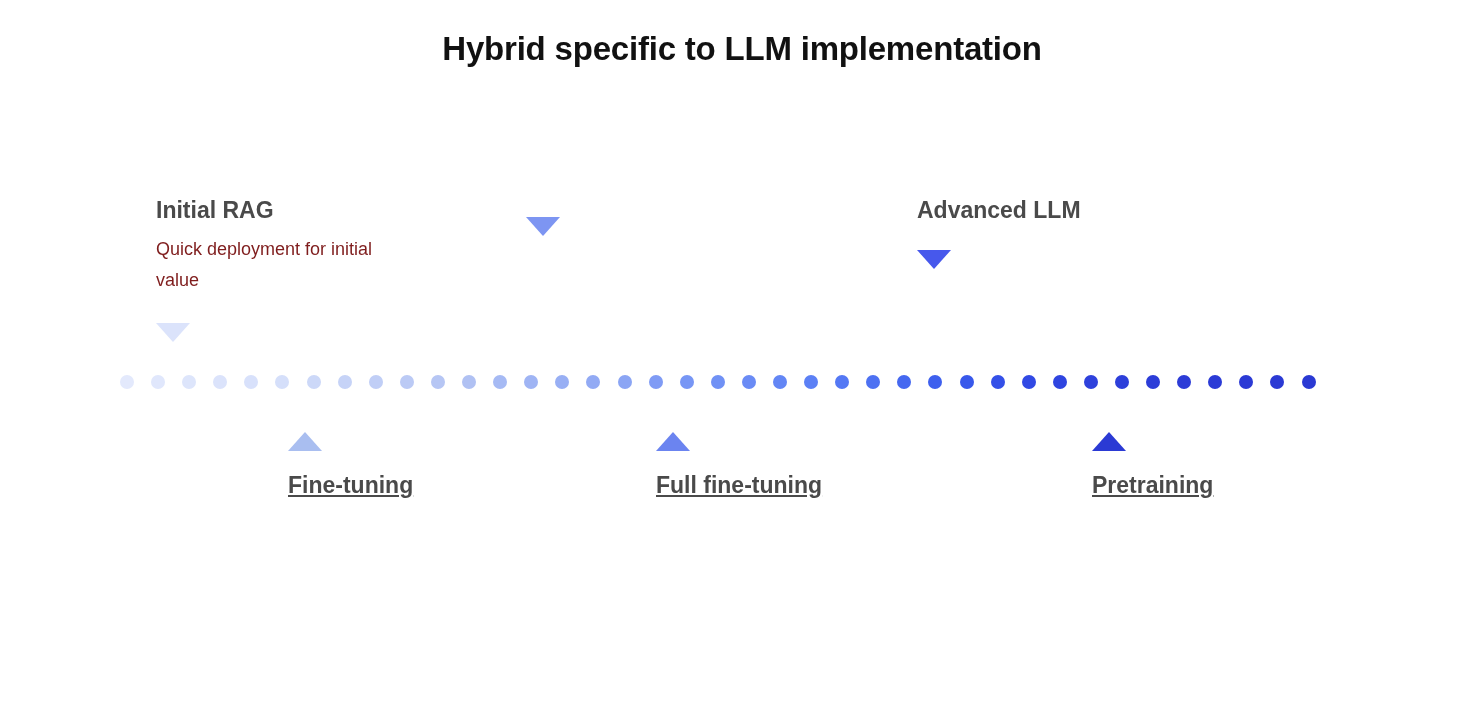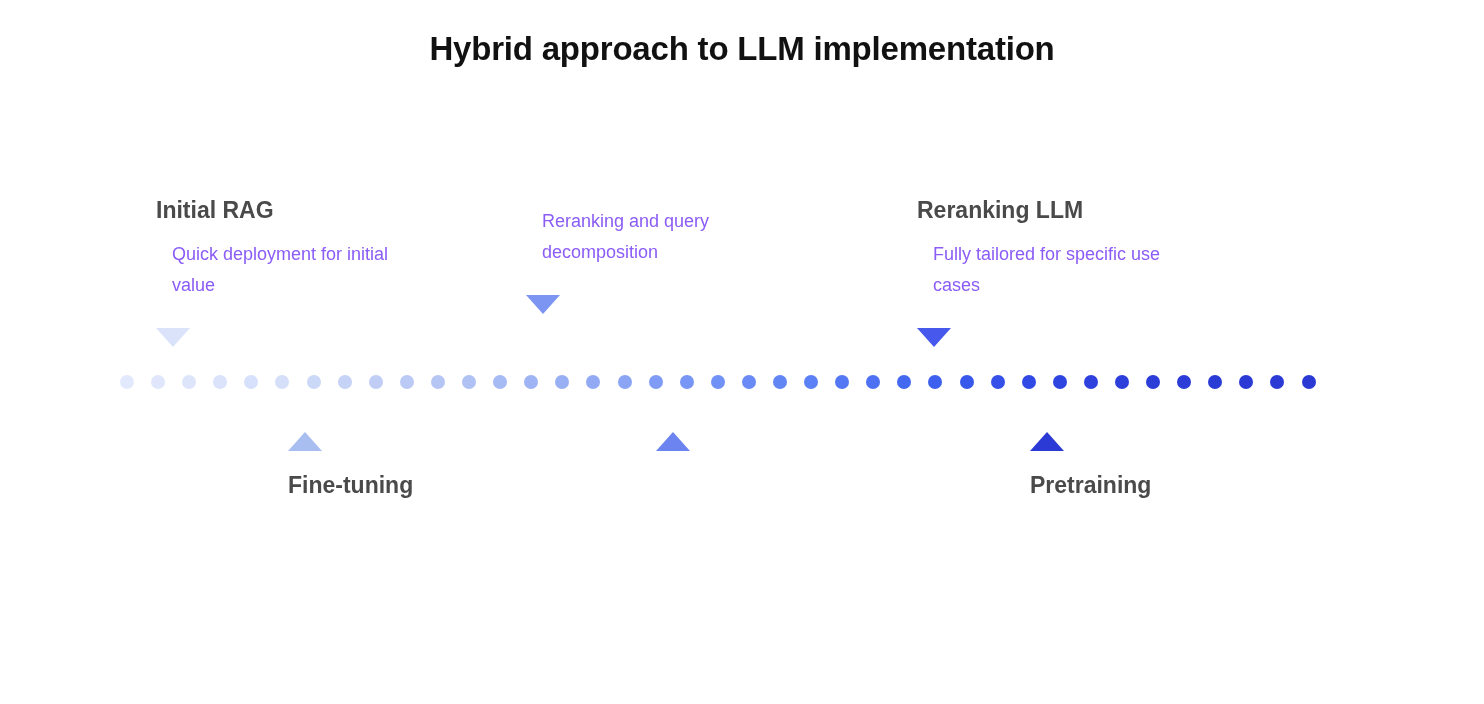--- a/index.html
+++ b/index.html
@@ -38,31 +38,31 @@
     font-size: 23px;
     font-weight: bold;
     color: #4a4a4a;
     line-height: 1.1;
     margin: 0;
     white-space: nowrap;
   }
   .stage-desc {
     font-size: 18px;
     font-weight: normal;
-    color: #8b5cf6;
+    color: #7f1d1d;
     line-height: 1.72;
-    margin: 16px;
+    margin: 0;
   }
 
   
   .stage-top { }
   .stage-top .stage-heading { margin-bottom: 11px; margin-top: 8px; }
 
   
-  .stage-bottom .stage-heading { margin-bottom: 9px; }
+  .stage-bottom .stage-heading { margin-bottom: 9px; text-decoration: underline; }
 
   
   .marker {
     width: 0;
     height: 0;
     font-size: 0;
     line-height: 0;
   }
   .marker-down {
     border-left: 17px solid transparent;
@@ -92,40 +92,38 @@
     height: 14px;
     border-radius: 50%;
     flex: 0 0 auto;
     margin-right: 17.1px;
   }
   .dot:last-child { margin-right: 0; }
 </style>
 </head>
 <body>
 
-<div class="title">Hybrid approach to LLM implementation</div>
+<div class="title">Hybrid specific to LLM implementation</div>
 
 <div class="stage stage-top" id="top-stage-0" style="left: 156px; top: 190px;">
   <div class="stage-heading">Initial RAG</div>
   <div class="stage-desc">Quick deployment for initial value</div>
   <div class="marker-wrap-down">
     <div class="marker marker-down" id="top-marker-0" style="color: rgb(219, 227, 251);"></div>
   </div>
 </div>
 
 <div class="stage stage-top" id="top-stage-1" style="left: 526px; top: 190px;">
-  <div class="stage-desc">Reranking and query decomposition</div>
   <div class="marker-wrap-down">
     <div class="marker marker-down" id="top-marker-1" style="color: rgb(125, 149, 242);"></div>
   </div>
 </div>
 
 <div class="stage stage-top" id="top-stage-2" style="left: 917px; top: 190px;">
-  <div class="stage-heading">Reranking LLM</div>
-  <div class="stage-desc">Fully tailored for specific use cases</div>
+  <div class="stage-heading">Advanced LLM</div>
   <div class="marker-wrap-down">
     <div class="marker marker-down" id="top-marker-2" style="color: rgb(71, 88, 236);"></div>
   </div>
 </div>
 
 <div class="dot-strip" id="dot-strip">
     <div class="dot" style="background: rgb(227, 233, 252);"></div>
     <div class="dot" style="background: rgb(224, 231, 252);"></div>
     <div class="dot" style="background: rgb(221, 229, 251);"></div>
     <div class="dot" style="background: rgb(219, 227, 251);"></div>
@@ -170,20 +168,21 @@
   <div class="marker-wrap-up">
     <div class="marker marker-up" id="bottom-marker-0" style="color: rgb(169, 190, 240);"></div>
   </div>
   <div class="stage-heading">Fine-tuning</div>
 </div>
 
 <div class="stage stage-bottom" id="bottom-stage-1" style="left: 656px; top: 432px;">
   <div class="marker-wrap-up">
     <div class="marker marker-up" id="bottom-marker-1" style="color: rgb(107, 132, 240);"></div>
   </div>
+  <div class="stage-heading">Full fine-tuning</div>
 </div>
 
-<div class="stage stage-bottom" id="bottom-stage-2" style="left: 1030px; top: 432px;">
+<div class="stage stage-bottom" id="bottom-stage-2" style="left: 1092px; top: 432px;">
   <div class="marker-wrap-up">
     <div class="marker marker-up" id="bottom-marker-2" style="color: rgb(43, 58, 212);"></div>
   </div>
   <div class="stage-heading">Pretraining</div>
 </div>
 
 </body></html>

